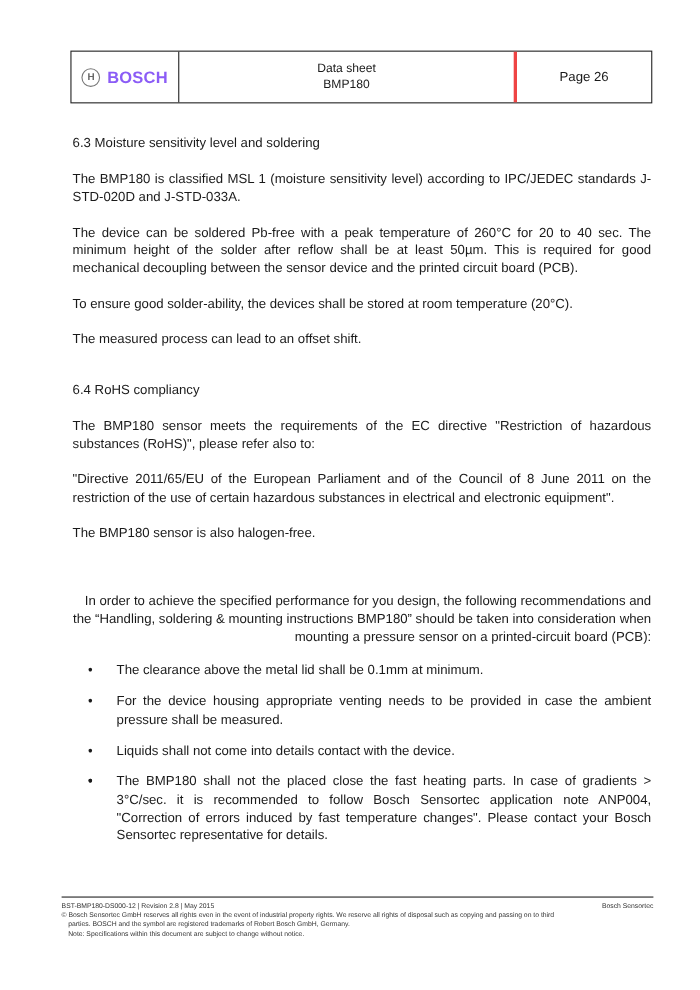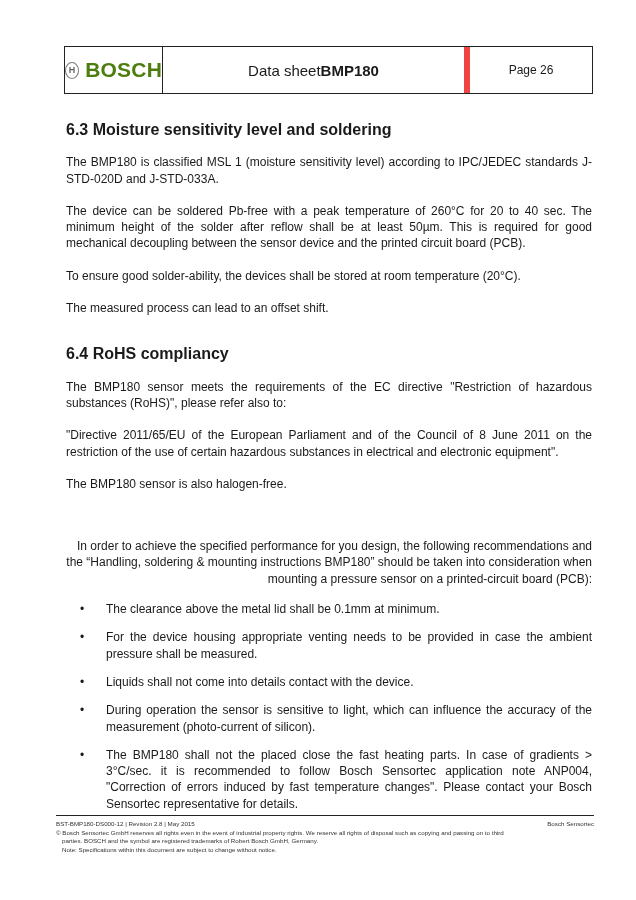--- a/index.html
+++ b/index.html
@@ -2,28 +2,28 @@
 <html><head>
 <meta charset="utf-8">
 <style>
   html, body { margin: 0; padding: 0; background: #ffffff; }
   body { width: 636px; height: 900px; position: relative; overflow: hidden;
          font-family: "Liberation Sans", sans-serif; color: #1a1a1a; }
   .header { position: absolute; left: 64px; top: 46px; width: 529px; height: 48px;
             border: 1.5px solid #222; box-sizing: border-box; display: flex; }
   .hcell { display: flex; align-items: center; justify-content: center; box-sizing: border-box; }
   .hlogo { width: 98px; border-right: 1px solid #222; gap: 6px; }
-  .hmid { width: 307px; border-right: 6px solid #ef4444; flex-direction: row; font-size: 15px; line-height: 15px; }
-  .hmid .sub { font-weight: bold; }
+  .hmid { width: 307px; border-right: 3px solid #ef4444; flex-direction: column; font-size: 11px; line-height: 15px; }
+  .hmid .sub { font-weight: normal; }
   .hpage { flex: 1; font-size: 12px; }
   .logo-ring { width: 17px; height: 17px; border-radius: 50%; border: 1.5px solid #777; box-sizing: border-box;
                display: flex; align-items: center; justify-content: center; font-size: 9px; color: #666; font-weight: bold; }
-  .logo-text { color: #4d7c0f; font-weight: bold; font-size: 21px; letter-spacing: 0.2px; }
+  .logo-text { color: #8b5cf6; font-weight: bold; font-size: 15px; letter-spacing: 0.2px; }
   .content { position: absolute; left: 66px; top: 122px; width: 526px; font-size: 12px; line-height: 16.3px; }
-  h3 { font-size: 16px; font-weight: bold; margin: 0; }
+  h3 { font-size: 12px; font-weight: normal; margin: 0; }
   p { margin: 0; text-align: justify; }
   .gap1 { height: 16px; }
   .gap2 { height: 30px; }
   ul { list-style: none; padding: 0; margin: 0; }
   li { position: relative; padding-left: 40px; text-align: justify; margin-top: 12px; }
   li:first-child { margin-top: 14px; }
   li .bullet { position: absolute; left: 14px; top: 0; }
   .footer { position: absolute; left: 56px; top: 815px; width: 538px; border-top: 1.2px solid #222;
             font-size: 6.2px; line-height: 8.5px; color: #333; padding-top: 4px; }
   .frow { display: flex; justify-content: space-between; }
@@ -64,21 +64,21 @@
   <div class="gap1"></div>
   <p>The BMP180 sensor is also halogen-free.</p>
   <div class="gap2"></div>
 
   <div class="gap1"></div>
   <p style="text-align:right">In order to achieve the specified performance for you design, the following recommendations and the “Handling, soldering &amp; mounting instructions BMP180” should be taken into consideration when mounting a pressure sensor on a printed-circuit board (PCB):</p>
   <ul>
     <li><span class="bullet">•</span><span>The clearance above the metal lid shall be 0.1mm at minimum.</span></li>
     <li><span class="bullet">•</span><span>For the device housing appropriate venting needs to be provided in case the ambient pressure shall be measured.</span></li>
     <li><span class="bullet">•</span><span>Liquids shall not come into details contact with the device.</span></li>
-    <li><span class="bullet">•</span><span>During operation the sensor is sensitive to light, which can influence the accuracy of the measurement (photo-current of silicon).</span></li>
+    <li><span class="bullet">•</span></li>
     <li><span class="bullet">•</span><span>The BMP180 shall not the placed close the fast heating parts. In case of gradients &gt; 3°C/sec. it is recommended to follow Bosch Sensortec application note ANP004, "Correction of errors induced by fast temperature changes". Please contact your Bosch Sensortec representative for details.</span></li>
   </ul>
 </div>
 
 <div class="footer">
   <div class="frow">
     <span>BST-BMP180-DS000-12 | Revision 2.8 | May 2015</span>
     <span>Bosch Sensortec</span>
   </div>
   <div>© Bosch Sensortec GmbH reserves all rights even in the event of industrial property rights. We reserve all rights of disposal such as copying and passing on to third</div>

